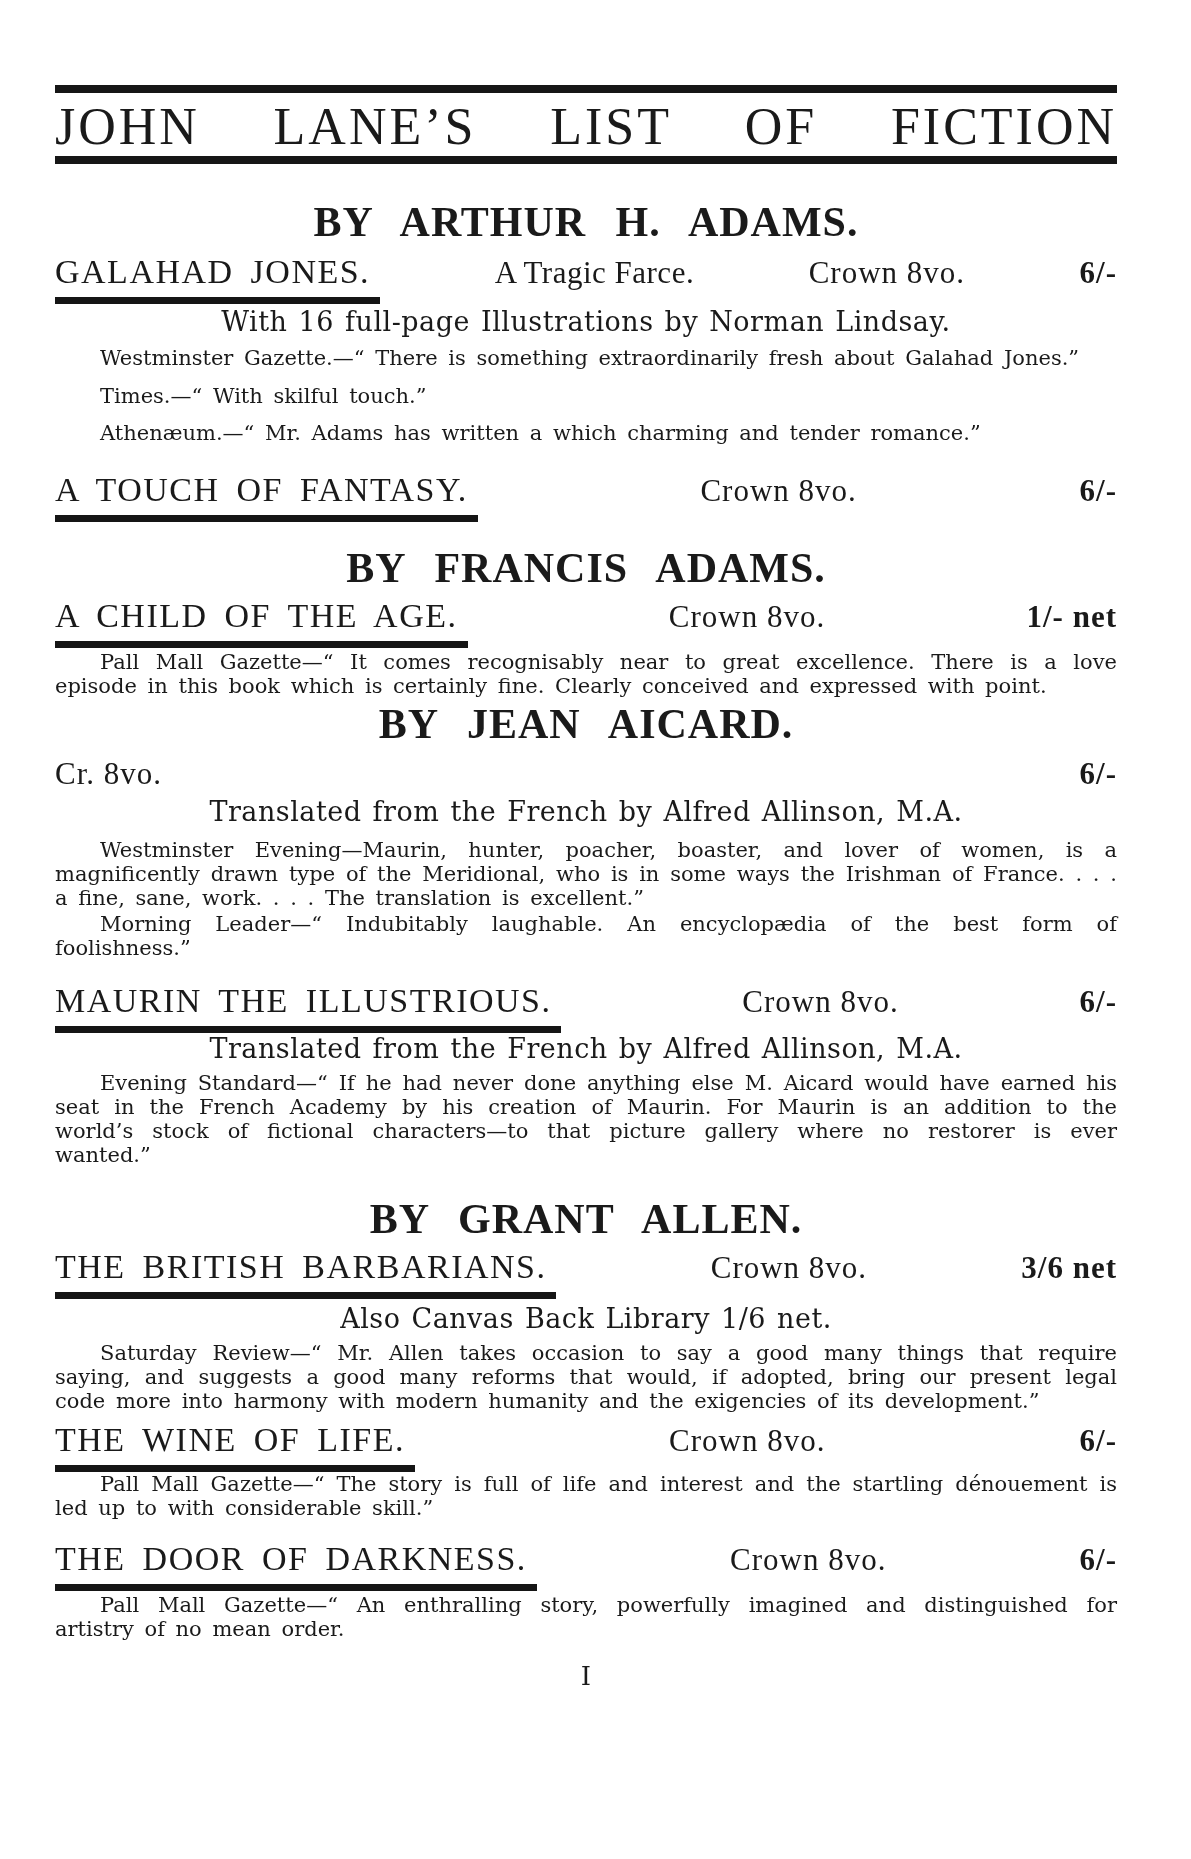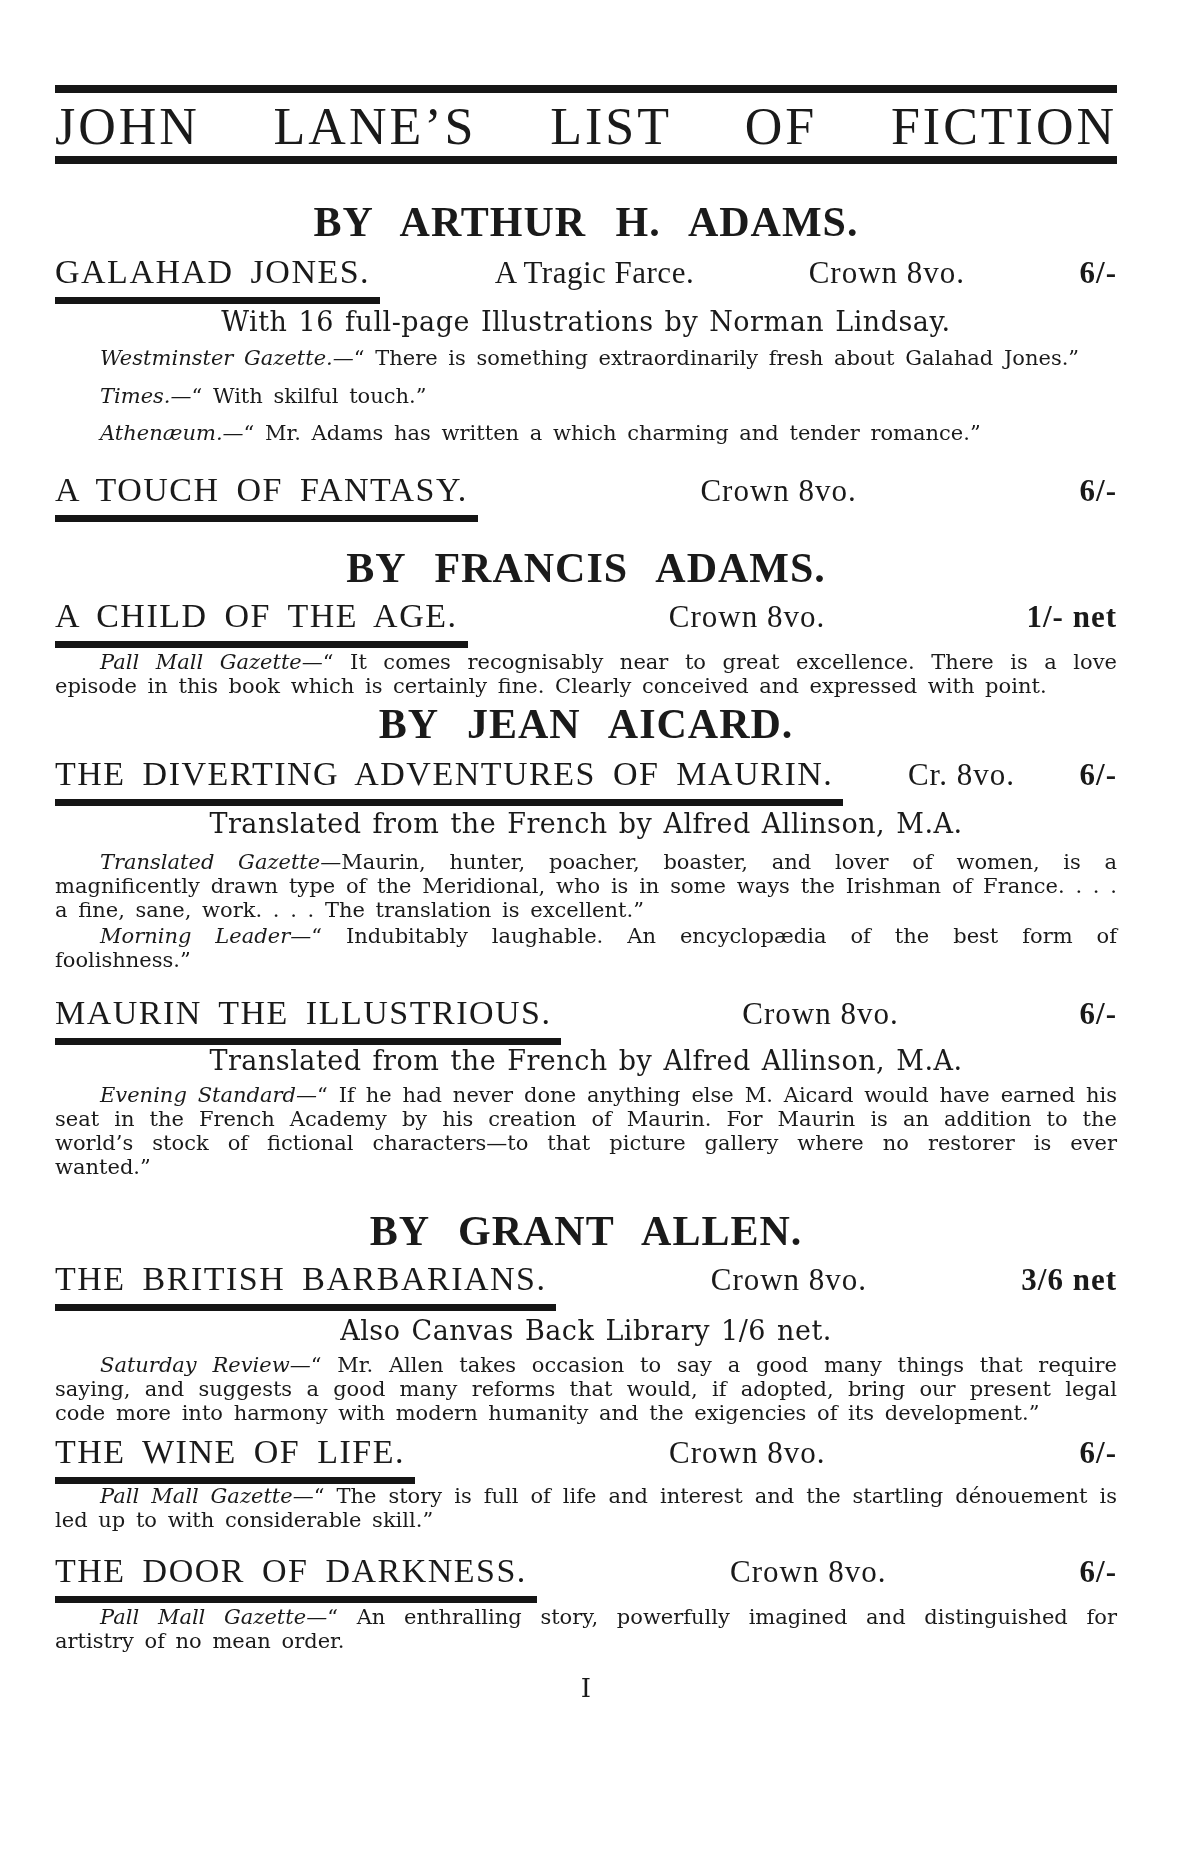--- a/index.html
+++ b/index.html
@@ -85,21 +85,20 @@
   }
   p.review {
     margin: 0;
     font-size: 21px;
     line-height: 24px;
     text-align: justify;
     text-indent: 45px;
     word-spacing: 4px;
   }
   p.review .src {
-    font-style: italic;
   }
   .sig {
     margin-top: 20px;
     text-align: center;
     font-size: 26px;
   }
 </style>
 </head>
 <body>
 
@@ -133,26 +132,25 @@
   <div class="book-row" style="margin-top:2px">
     <span class="btitle">A CHILD OF THE AGE.</span>
     <span class="bfmt">Crown 8vo.</span>
     <span class="bprice">1/- net</span>
   </div>
   <p class="review" style="margin-top:2px"><span class="src">Pall Mall Gazette—</span><span>“ It comes recognisably near to great excellence.  There is a love episode in this book which is certainly fine.  Clearly conceived and expressed with point.</span></p>
 
   <h2 class="author" style="margin-top:2px">BY JEAN AICARD.</h2>
 
   <div class="book-row" style="margin-top:4px">
-    <span class="btitle">THE DIVERTING ADVENTURES OF MAURIN.</span>
     <span class="bfmt">Cr. 8vo.</span>
     <span class="bprice">6/-</span>
   </div>
   <p class="note" style="margin-top:2px">Translated from the French by Alfred Allinson, M.A.</p>
-  <p class="review" style="margin-top:10px"><span class="src">Translated Gazette—</span><span>Maurin, hunter, poacher, boaster, and lover of women, is a magnificently drawn type of the Meridional, who is in some ways the Irishman of France. . . . a fine, sane, work. . . . The translation is excellent.”</span></p>
+  <p class="review" style="margin-top:10px"><span class="src">Westminster Evening—</span><span>Maurin, hunter, poacher, boaster, and lover of women, is a magnificently drawn type of the Meridional, who is in some ways the Irishman of France. . . . a fine, sane, work. . . . The translation is excellent.”</span></p>
   <p class="review" style="margin-top:2px"><span class="src">Morning Leader—</span><span>“ Indubitably laughable.  An encyclopædia of the best form of foolishness.”</span></p>
 
   <div class="book-row" style="margin-top:20px">
     <span class="btitle">MAURIN THE ILLUSTRIOUS.</span>
     <span class="bfmt">Crown 8vo.</span>
     <span class="bprice">6/-</span>
   </div>
   <p class="note" style="margin-top:0">Translated from the French by Alfred Allinson, M.A.</p>
   <p class="review" style="margin-top:6px"><span class="src">Evening Standard—</span><span>“ If he had never done anything else M. Aicard would have earned his seat in the French Academy by his creation of Maurin.  For Maurin is an addition to the world’s stock of fictional characters—to that picture gallery where no restorer is ever wanted.”</span></p>
 

